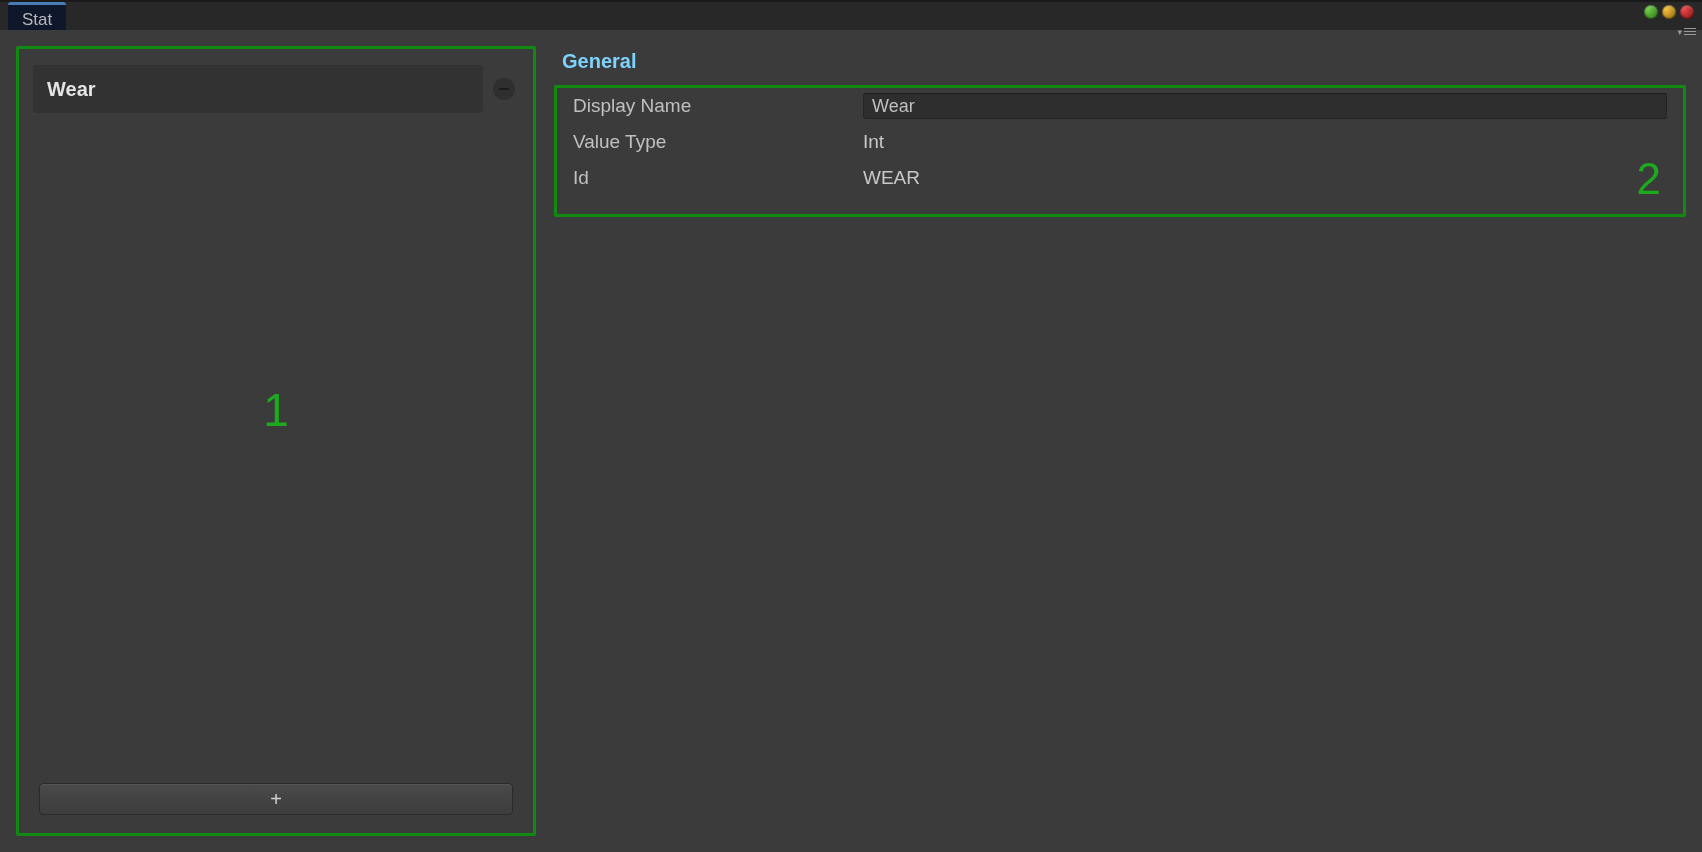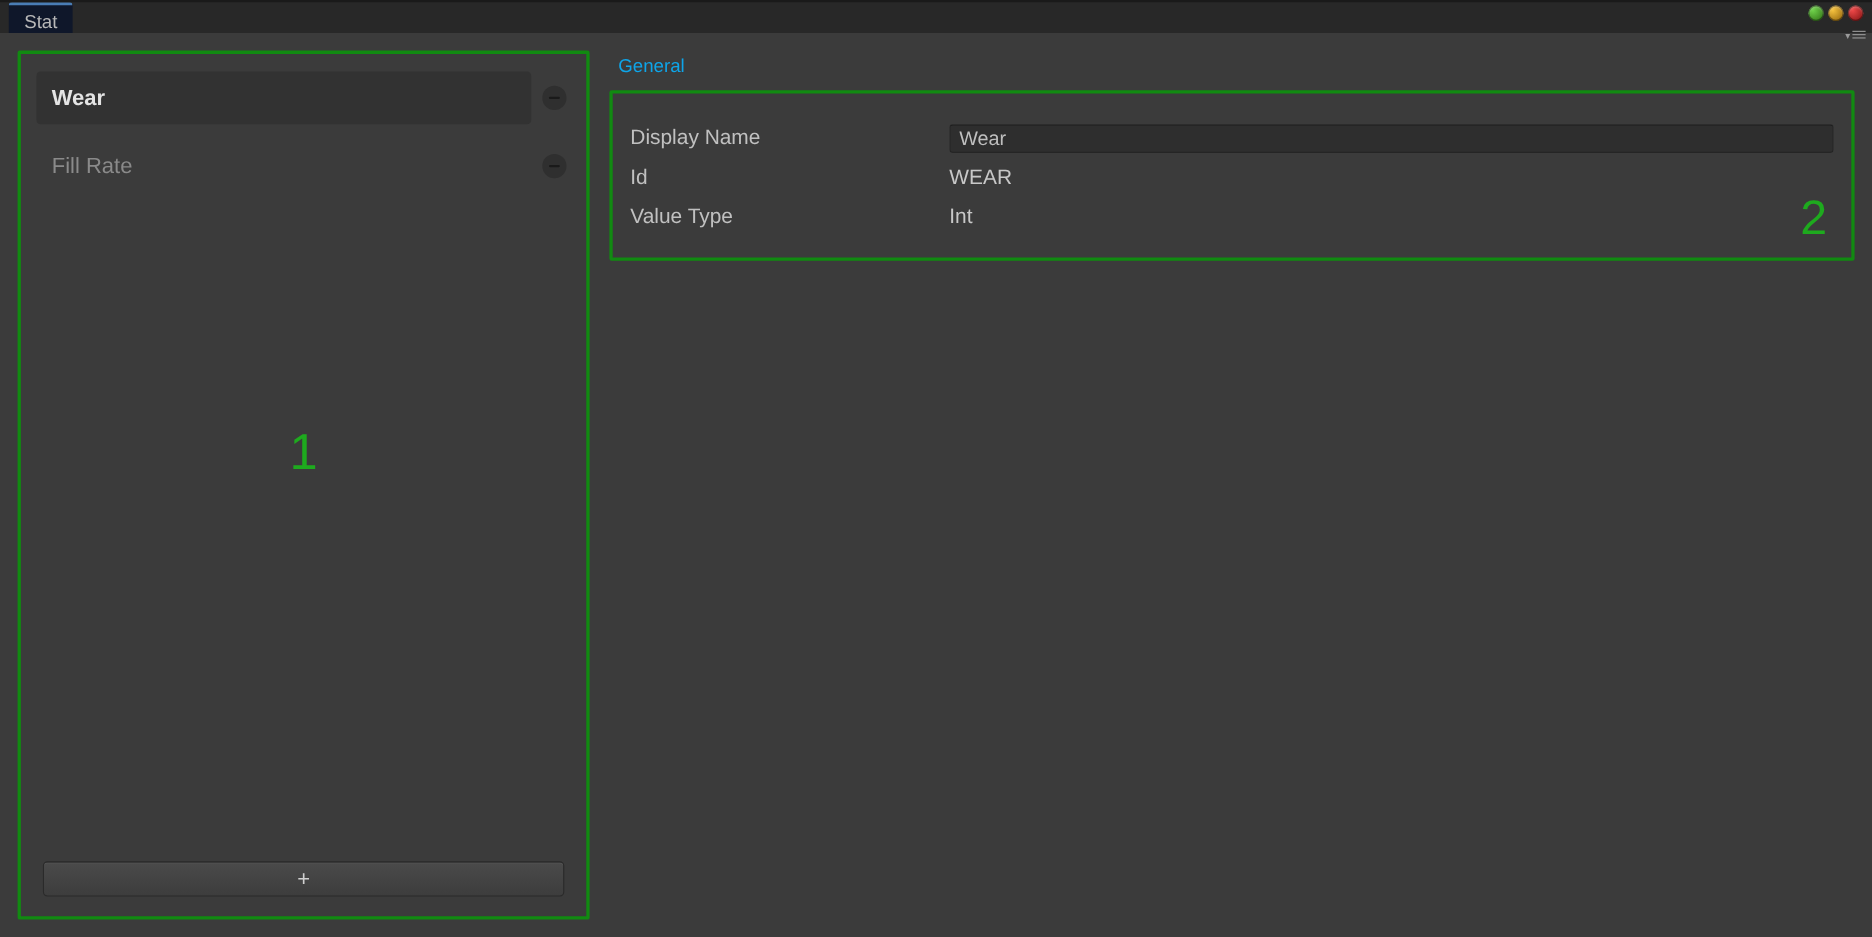--- a/index.html
+++ b/index.html
@@ -157,29 +157,29 @@
   }
 
   
   .right-panel {
     flex: 1;
     height: 100%;
     display: flex;
     flex-direction: column;
   }
   .section-header {
-    font-size: 17px;
-    font-weight: 400;
-    color: #0ea5e9;
+    font-size: 20px;
+    font-weight: 700;
+    color: #7dd3fc;
     padding: 4px 0 12px 8px;
   }
   .details-box {
     border: 3px solid #118a11;
     border-radius: 2px;
-    padding: 23px 16px 18px 16px;
+    padding: 0 16px 18px 16px;
     position: relative;
   }
   .field-row {
     display: flex;
     align-items: center;
     height: 36px;
   }
   .field-label {
     width: 290px;
     font-size: 19px;
@@ -243,28 +243,20 @@
 
       <div class="stat-row">
         <div class="stat-item selected">
           <span>Wear</span>
         </div>
         <div class="remove-btn">
           <span class="dash"></span>
         </div>
       </div>
 
-      <div class="stat-row">
-        <div class="stat-item dim">
-          <span>Fill Rate</span>
-        </div>
-        <div class="remove-btn">
-          <span class="dash"></span>
-        </div>
-      </div>
 
     </div>
 
     <div class="annot-1">1</div>
 
     <div class="add-button">
       <span>+</span>
     </div>
   </div>
 
@@ -272,26 +264,26 @@
     <div class="section-header">General</div>
 
     <div class="details-box">
 
       <div class="field-row">
         <div class="field-label">Display Name</div>
         <input class="field-input" type="text" value="Wear" style="">
       </div>
 
       <div class="field-row">
+        <div class="field-label">Value Type</div>
+        <div class="field-value-static">Int</div>
+      </div>
+
+      <div class="field-row">
         <div class="field-label">Id</div>
         <div class="field-value-static">WEAR</div>
       </div>
 
-      <div class="field-row">
-        <div class="field-label">Value Type</div>
-        <div class="field-value-static">Int</div>
-      </div>
-
       <div class="annot-2">2</div>
     </div>
   </div>
 
 </div>
 
 </body></html>

